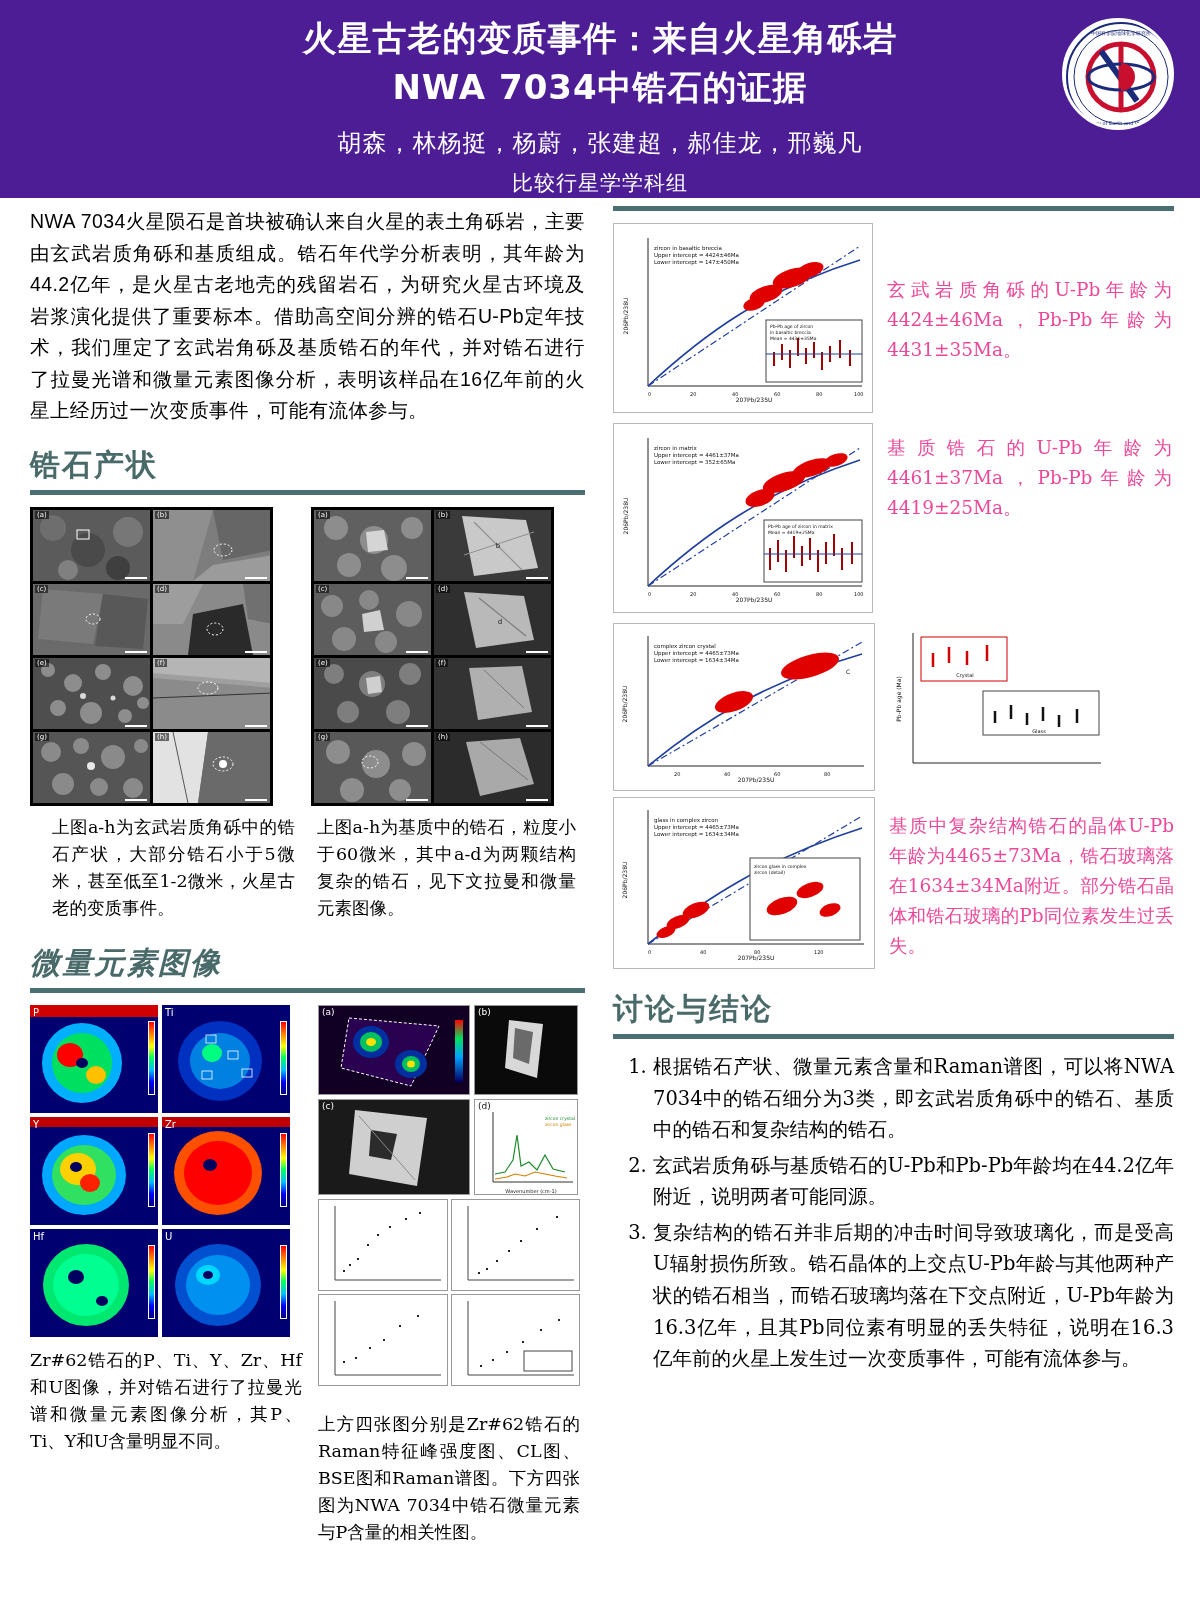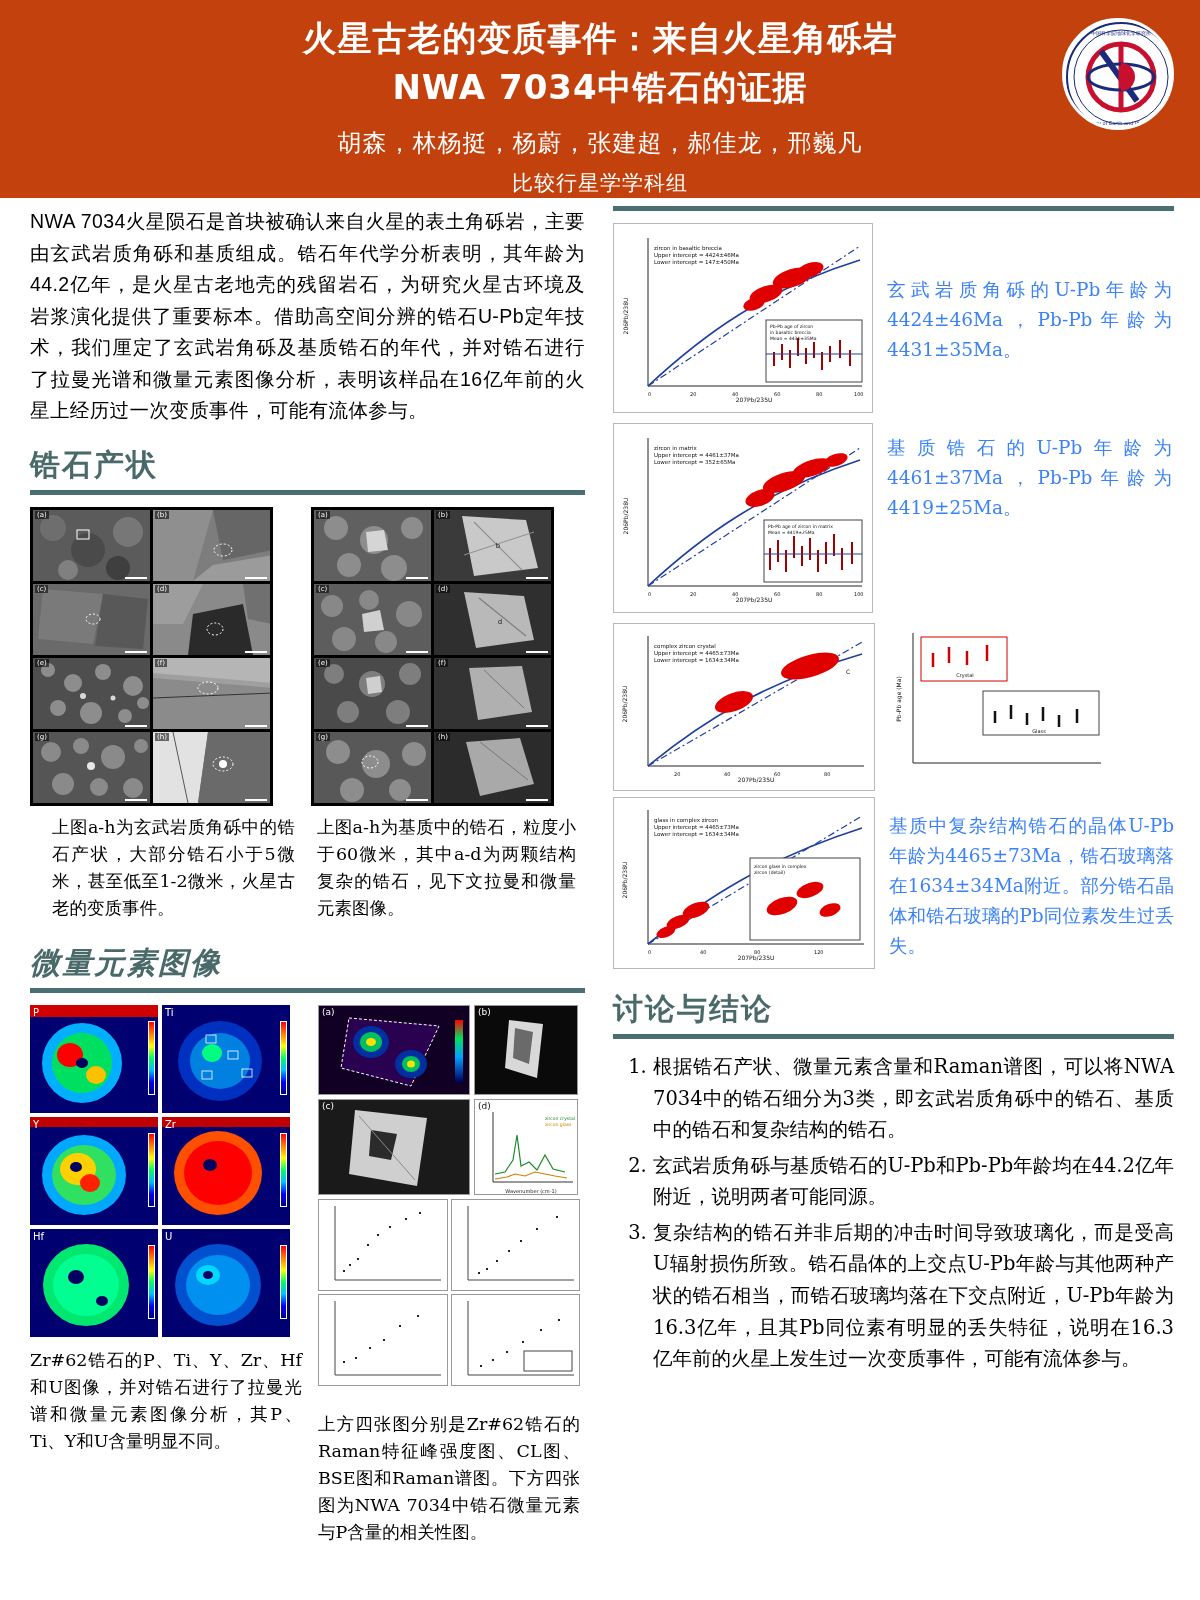--- a/index.html
+++ b/index.html
@@ -7,21 +7,21 @@
     width: 1200px; height: 1600px;
     font-family: "Liberation Sans", sans-serif;
     background: #ffffff;
     overflow: hidden;
     position: relative;
   }
 
   
   .header {
     height: 198px;
-    background: #c2410c;
+    background: #4c1d95;
     position: relative;
     padding-top: 14px;
   }
   .header h1 {
     color: #ffffff;
     text-align: center;
     font-size: 34px;
     font-weight: bold;
     line-height: 1.45;
     letter-spacing: 1px;
@@ -155,21 +155,21 @@
   .concordia {
     position: relative;
     background: #ffffff;
     border: 1px solid #b9b9b9;
   }
 
   .rtext {
     font-family: "DejaVu Serif", serif;
     font-size: 18.5px;
     line-height: 1.62;
-    color: #3b82f6;
+    color: #ec4899;
     text-align: justify;
   }
 
   ol.concl {
     font-family: "DejaVu Serif", serif;
     font-size: 19.5px;
     line-height: 1.62;
     padding-left: 40px;
     text-align: justify;
     color:#000;

